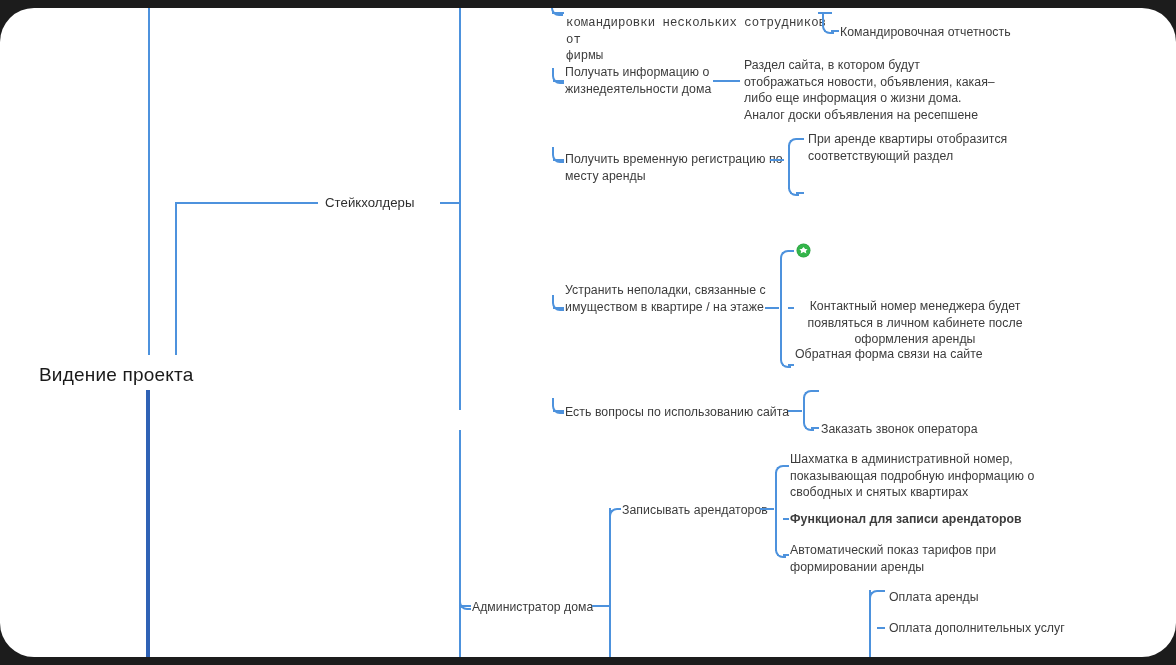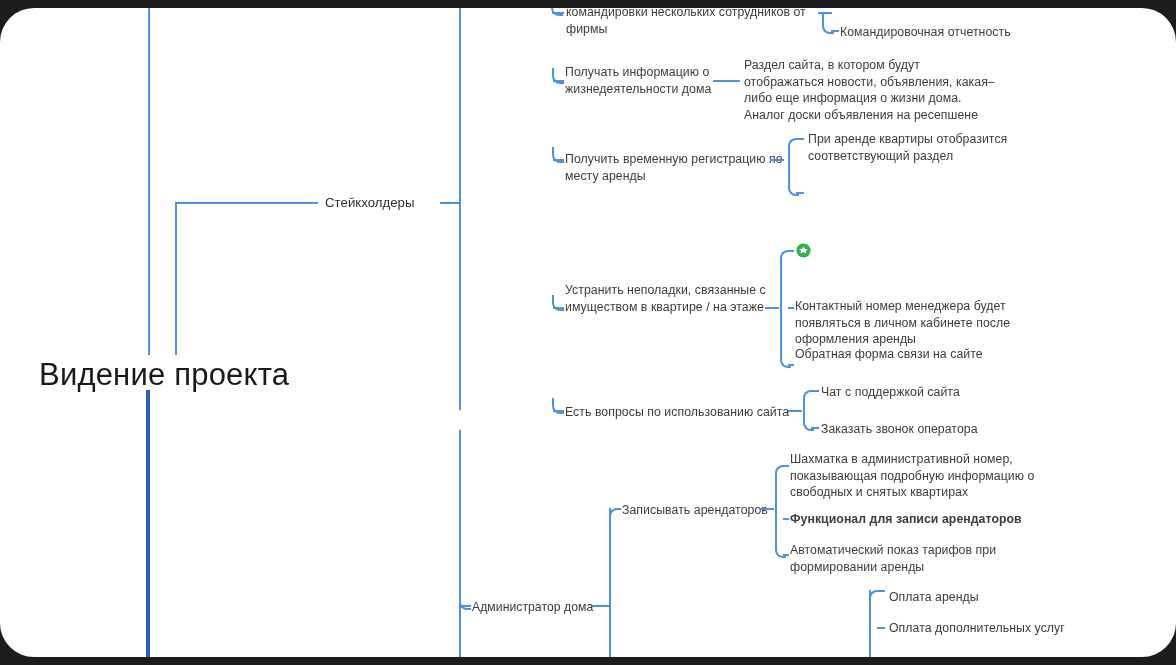--- a/index.html
+++ b/index.html
@@ -43,21 +43,21 @@
   .node {
     position: absolute;
     color: #3c3c3c;
     font-size: 12.3px;
     line-height: 16.6px;
     white-space: pre-line;
     letter-spacing: 0.05px;
   }
   .node.root {
     color: #1a1a1a;
-    font-size: 31px;
+    font-size: 19px;
     line-height: 28px;
     letter-spacing: 0.2px;
   }
   .node.lvl1 {
     color: #2e2e2e;
     font-size: 13.2px;
     line-height: 17px;
   }
   .node.lvl1b {
     color: #3a3a3a;
@@ -115,21 +115,21 @@
 
       <div class="node lvl1" style="left:325px; top:194px;">Стейкхолдеры</div>
 
       <div class="ln h" style="left:440px; top:202px; width:20px;"></div>
 
       <div class="ln v" style="left:459px; top:0px; height:410px;"></div>
 
       <div class="elbow" style="left:551px; top:0px; width:10px; height:14px;
            border-left-width:2px; border-bottom-width:2px; border-bottom-left-radius:8px;"></div>
       <div class="ln h" style="left:552px; top:12px; width:12px;"></div>
-      <div class="node" style="left:566px; top:4px; width:262px;">командировки нескольких сотрудников от
+      <div class="node" style="left:566px; top:15px; width:262px;font-family:Liberation Mono, monospace;">командировки нескольких сотрудников от
 фирмы</div>
 
       <div class="ln h" style="left:818px; top:12px; width:14px;"></div>
       <div class="elbow" style="left:822px; top:12px; width:10px; height:20px;
            border-left-width:2px; border-bottom-width:2px; border-bottom-left-radius:8px;"></div>
       <div class="ln h" style="left:831px; top:30px; width:8px;"></div>
       <div class="node" style="left:840px; top:24px; width:260px;">Командировочная отчетность</div>
 
       <div class="elbow" style="left:552px; top:68px; width:10px; height:14px;
            border-left-width:2px; border-bottom-width:2px; border-bottom-left-radius:8px;"></div>
@@ -174,40 +174,39 @@
            border-left-width:2px; border-bottom-width:2px; border-bottom-left-radius:8px;"></div>
 
       <div class="ln h" style="left:788px; top:250px; width:6px;"></div>
       <div class="badge" style="left:797px; top:244px;">
         <svg width="13" height="13" viewBox="0 0 13 13">
           <polygon points="6.5,3 8.2,5.1 10.6,5.3 8.8,7 9.4,9.4 6.5,8.1 3.6,9.4 4.2,7 2.4,5.3 4.8,5.1" fill="#ffffff"></polygon>
         </svg>
       </div>
 
       <div class="ln h" style="left:788px; top:307px; width:6px;"></div>
-      <div class="node" style="left:795px; top:298px; width:240px;">Контактный номер менеджера будет
+      <div class="node" style="left:795px; top:298px; width:240px;text-align:center;">Контактный номер менеджера будет
 появляться в личном кабинете после
 оформления аренды</div>
 
       <div class="ln h" style="left:788px; top:364px; width:6px;"></div>
       <div class="node" style="left:795px; top:346px; width:250px;">Обратная форма связи на сайте</div>
 
       <div class="elbow" style="left:552px; top:398px; width:10px; height:14px;
            border-left-width:2px; border-bottom-width:2px; border-bottom-left-radius:8px;"></div>
       <div class="ln h" style="left:553px; top:410px; width:11px;"></div>
       <div class="node" style="left:565px; top:404px; width:228px;">Есть вопросы по использованию сайта</div>
 
       <div class="ln h" style="left:788px; top:410px; width:14px;"></div>
       <div class="ln v" style="left:803px; top:397px; height:26px;"></div>
       <div class="elbow" style="left:803px; top:390px; width:9px; height:9px;
            border-left-width:2px; border-top-width:2px; border-top-left-radius:8px;"></div>
       <div class="elbow" style="left:803px; top:420px; width:9px; height:9px;
            border-left-width:2px; border-bottom-width:2px; border-bottom-left-radius:8px;"></div>
       <div class="ln h" style="left:811px; top:390px; width:8px;"></div>
-      <div class="node" style="left:821px; top:384px; width:250px;">Чат с поддержкой сайта</div>
       <div class="ln h" style="left:811px; top:427px; width:8px;"></div>
       <div class="node" style="left:821px; top:421px; width:250px;">Заказать звонок оператора</div>
 
       <div class="ln v" style="left:459px; top:430px; height:235px;"></div>
       <div class="elbow" style="left:459px; top:594px; width:10px; height:14px;
            border-left-width:2px; border-bottom-width:2px; border-bottom-left-radius:8px;"></div>
       <div class="ln h" style="left:460px; top:605px; width:11px;"></div>
       <div class="node lvl1b" style="left:472px; top:599px;text-align:center;">Администратор дома</div>
 
       <div class="ln h" style="left:592px; top:605px; width:18px;"></div>

